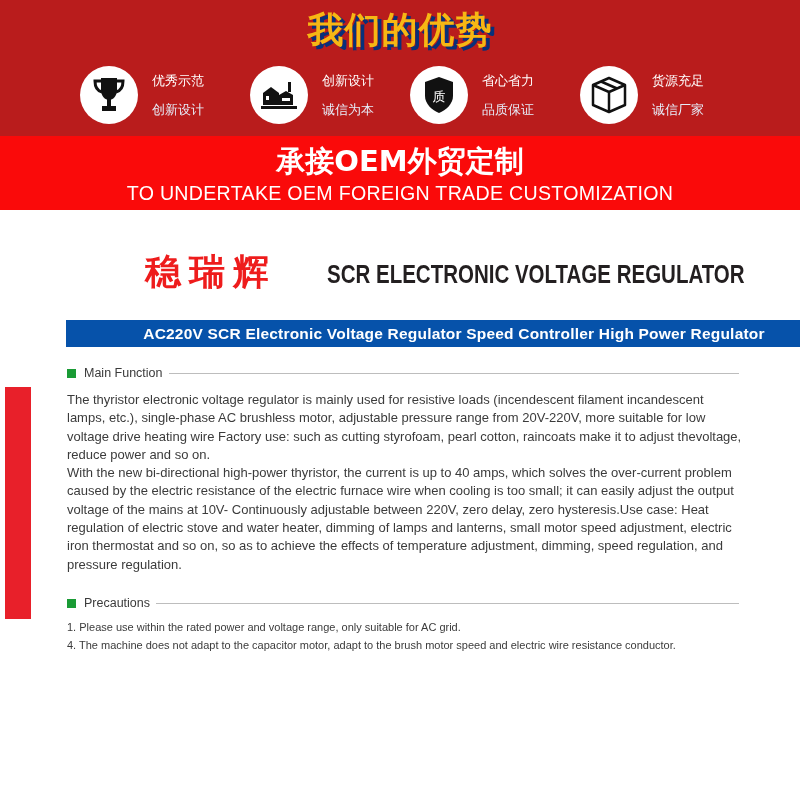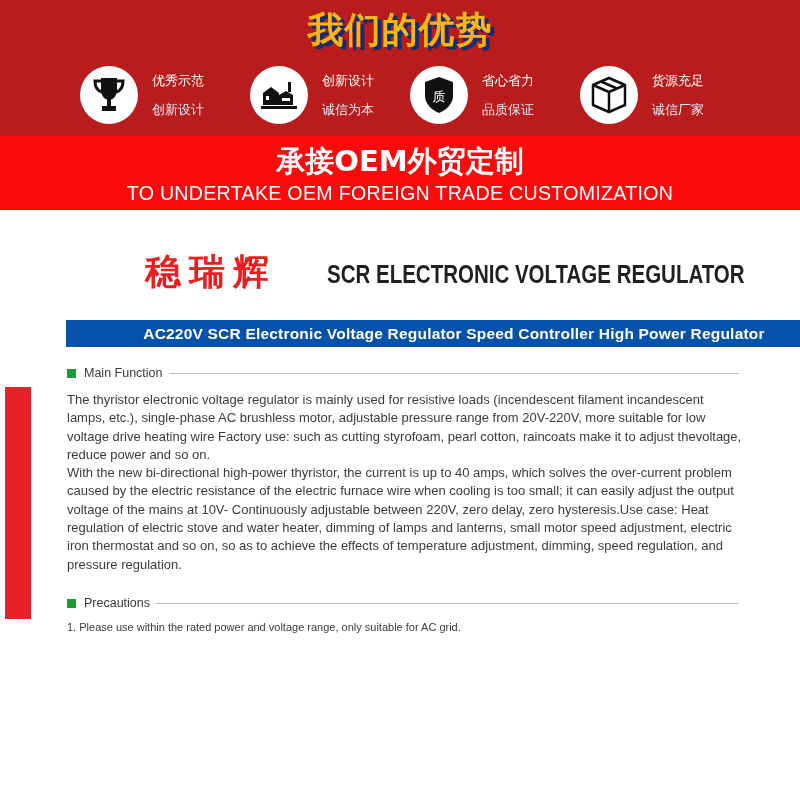--- a/index.html
+++ b/index.html
@@ -163,13 +163,14 @@
 </div>
 
 <div class="section-head" style="top:595px">
   <span class="sq"></span>
   <span class="sec-label">Precautions</span>
   <span class="sec-line"></span>
 </div>
 
 <ul class="prec-list">
   <li>1. Please use within the rated power and voltage range, only suitable for AC grid.</li>
+  <li>4. The machine does not adapt to the capacitor motor, adapt to the brush motor speed and electric wire resistance conductor.</li>
 </ul>
 
 </body></html>

